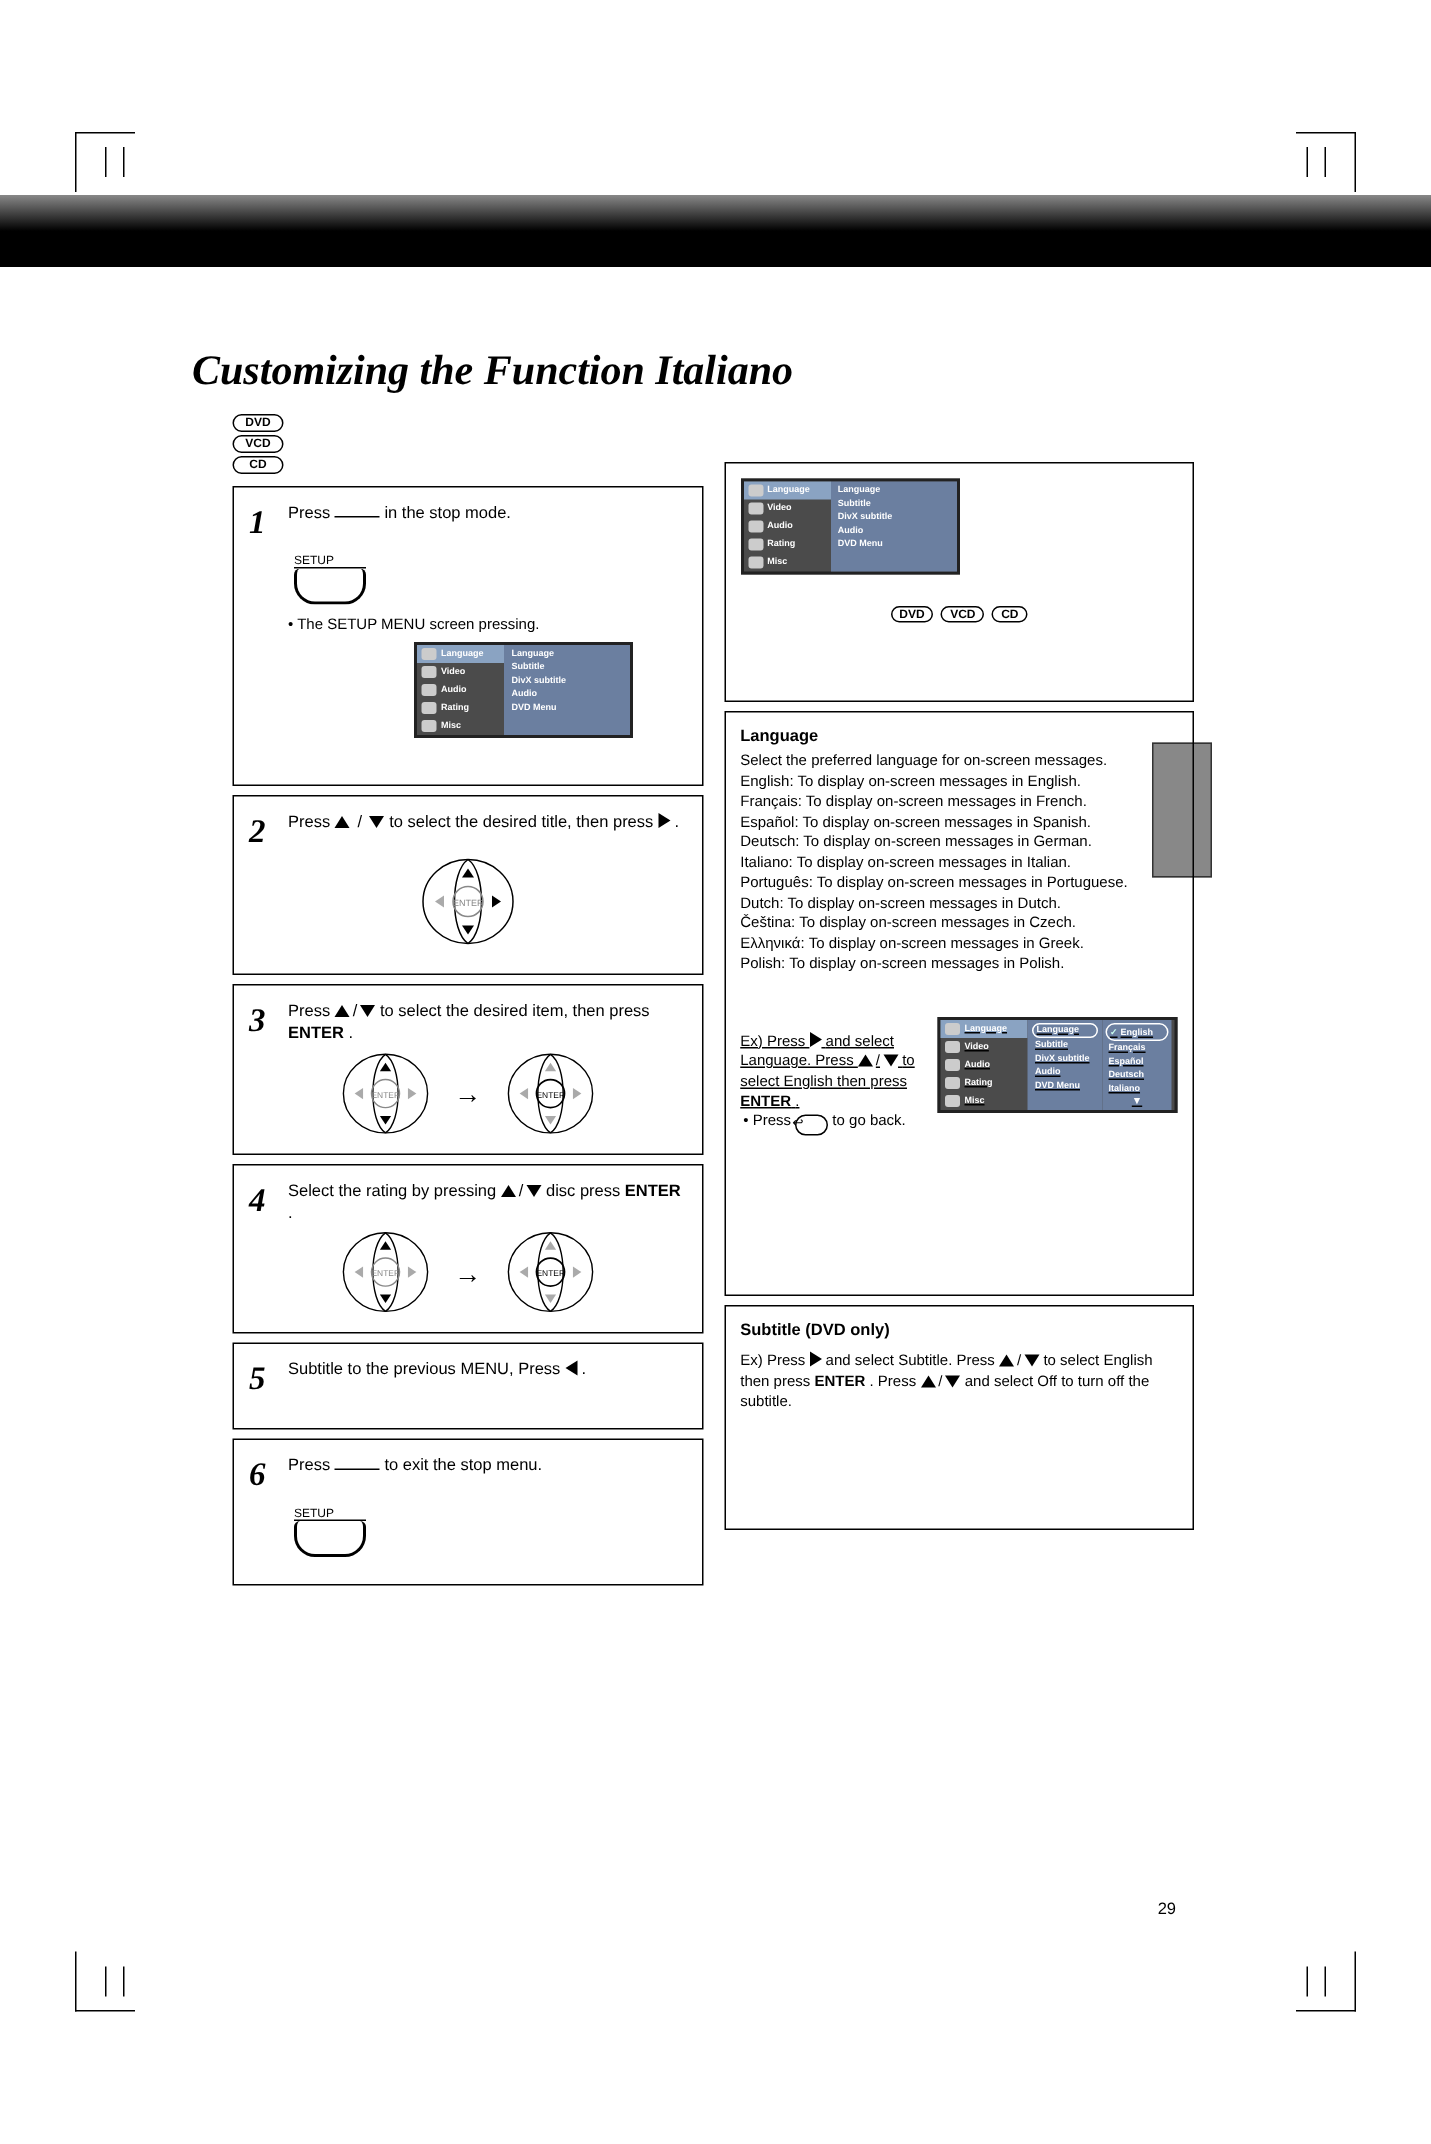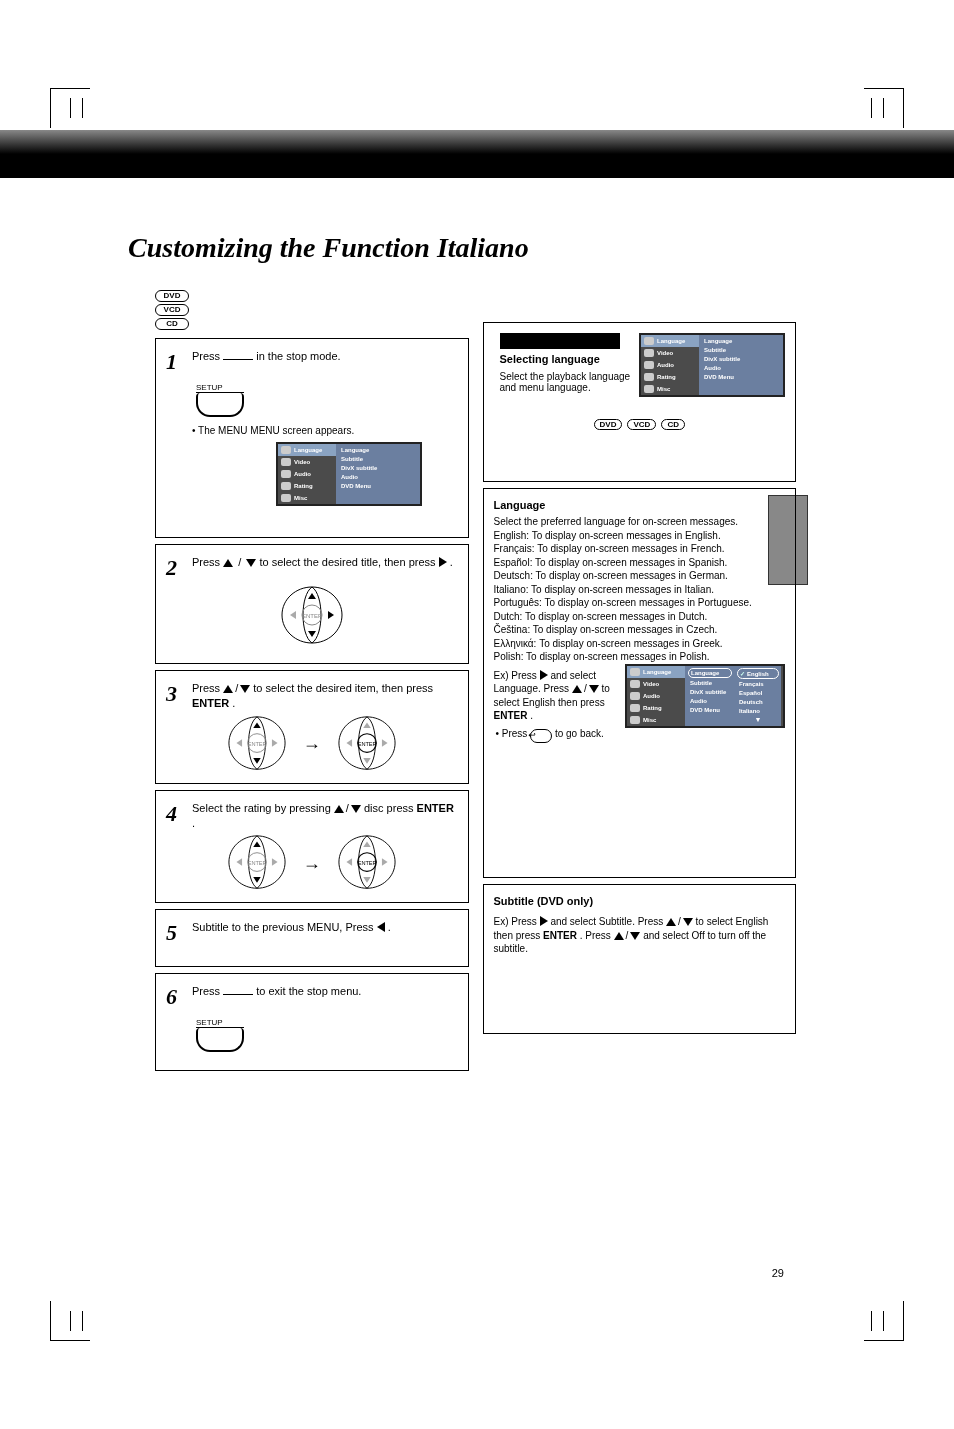--- a/index.html
+++ b/index.html
@@ -18,21 +18,21 @@
   .crop-inner.bl2 { bottom: 98px; left: 82px; border-left: 1px solid #000; }
   .crop-inner.br1 { bottom: 98px; right: 70px; border-right: 1px solid #000; }
   .crop-inner.br2 { bottom: 98px; right: 82px; border-right: 1px solid #000; }
 
   .banner { position: absolute; top: 130px; left: 0; right: 0; height: 48px; background: linear-gradient(to bottom, #888, #000, #000); }
 
   .page-title { position: absolute; top: 232px; left: 128px; font-size: 28px; font-style: italic; font-weight: bold; }
 
   .side-tab { position: absolute; top: 495px; right: 146px; width: 40px; height: 90px; background: #888; border: 1px solid #333; }
 
-  .columns { position: absolute; top: 290px; left: 128px; right: 158px; display: flex; gap: 14px; padding-left: 27px; }
+  .columns { position: absolute; top: 276px; left: 128px; right: 158px; display: flex; gap: 14px; padding-left: 27px; }
   .col { flex: 1; display: flex; flex-direction: column; gap: 6px; }
 
   .disc-badges { display: flex; flex-direction: column; gap: 2px; margin-bottom: 2px; }
   .badge { display: inline-block; border: 1px solid #000; border-radius: 10px; padding: 0 6px; font-size: 8px; font-family: Arial, sans-serif; font-weight: bold; width: 34px; text-align: center; line-height: 10px; }
 
   .panel { border: 1px solid #000; padding: 10px 10px; font-family: Arial, Helvetica, sans-serif; font-size: 11px; }
   .panel-h { min-height: 200px; }
   .step-num-row { display: flex; align-items: flex-start; gap: 8px; }
   .step-num { font-size: 22px; font-style: italic; font-weight: bold; font-family: "Times New Roman", serif; width: 18px; }
   .step-text { flex: 1; line-height: 1.35; }
@@ -124,21 +124,21 @@
           <span>Press </span>
           <span style="display:inline-block;width:30px;border-bottom:1px solid #000;"></span>
           <span> in the stop mode.</span>
         </div>
       </div>
       <div class="setup-btn">
         <div class="setup-label">SETUP</div>
         <div class="setup-topline"></div>
         <div class="setup-shape"></div>
       </div>
-      <div style="margin-left:26px;font-size:10px;">• The MENU MENU screen appears.</div>
+      <div style="margin-left:26px;font-size:10px;">• The SETUP MENU screen pressing.</div>
       
       <div class="menu-screenshot">
         <div class="menu-sidebar">
           <div class="menu-side-item active">
               <span class="ic"></span>
               <span>Language</span>
             </div>
           <div class="menu-side-item">
               <span class="ic"></span>
               <span>Video</span>
@@ -300,25 +300,20 @@
         <div class="setup-topline"></div>
         <div class="setup-shape"></div>
       </div>
     </div>
   </div>
 
   <div class="col">
     <div style="height:26px;"></div>
     <div class="panel" style="min-height:160px;">
       <div style="display:flex;gap:8px;">
-        <div style="flex:1;">
-          <div class="header-bar"></div>
-          <div class="small-head">Selecting language</div>
-          <div style="margin:6px 0 0 6px;font-size:10px;">Select the playback language and menu language.</div>
-        </div>
         <div class="menu-screenshot right" style="margin:0;">
           <div class="menu-sidebar">
             <div class="menu-side-item active">
                 <span class="ic"></span>
                 <span>Language</span>
               </div>
             <div class="menu-side-item">
                 <span class="ic"></span>
                 <span>Video</span>
               </div>
@@ -358,21 +353,21 @@
 Français: To display on-screen messages in French.
 Español: To display on-screen messages in Spanish.
 Deutsch: To display on-screen messages in German.
 Italiano: To display on-screen messages in Italian.
 Português: To display on-screen messages in Portuguese.
 Dutch: To display on-screen messages in Dutch.
 Čeština: To display on-screen messages in Czech.
 Ελληνικά: To display on-screen messages in Greek.
 Polish: To display on-screen messages in Polish.</div>
 
-      <div style="display:flex;gap:8px;margin-top:0;align-items:center;">
+      <div style="display:flex;gap:8px;margin-top:28px;align-items:flex-end;text-decoration:underline;">
         <div style="flex:1;font-size:10px;line-height:1.35;">
           <span>Ex) Press </span>
           <span class="tri right"></span>
           <span> and select Language. Press </span>
           <span class="tri up"></span><span style="padding:0 2px">/</span><span class="tri down"></span>
           <span> to select English then press </span>
           <span class="bold">ENTER</span>
           <span>.</span>
         </div>
         <div class="menu-screenshot right" style="margin:0;width:160px;">

